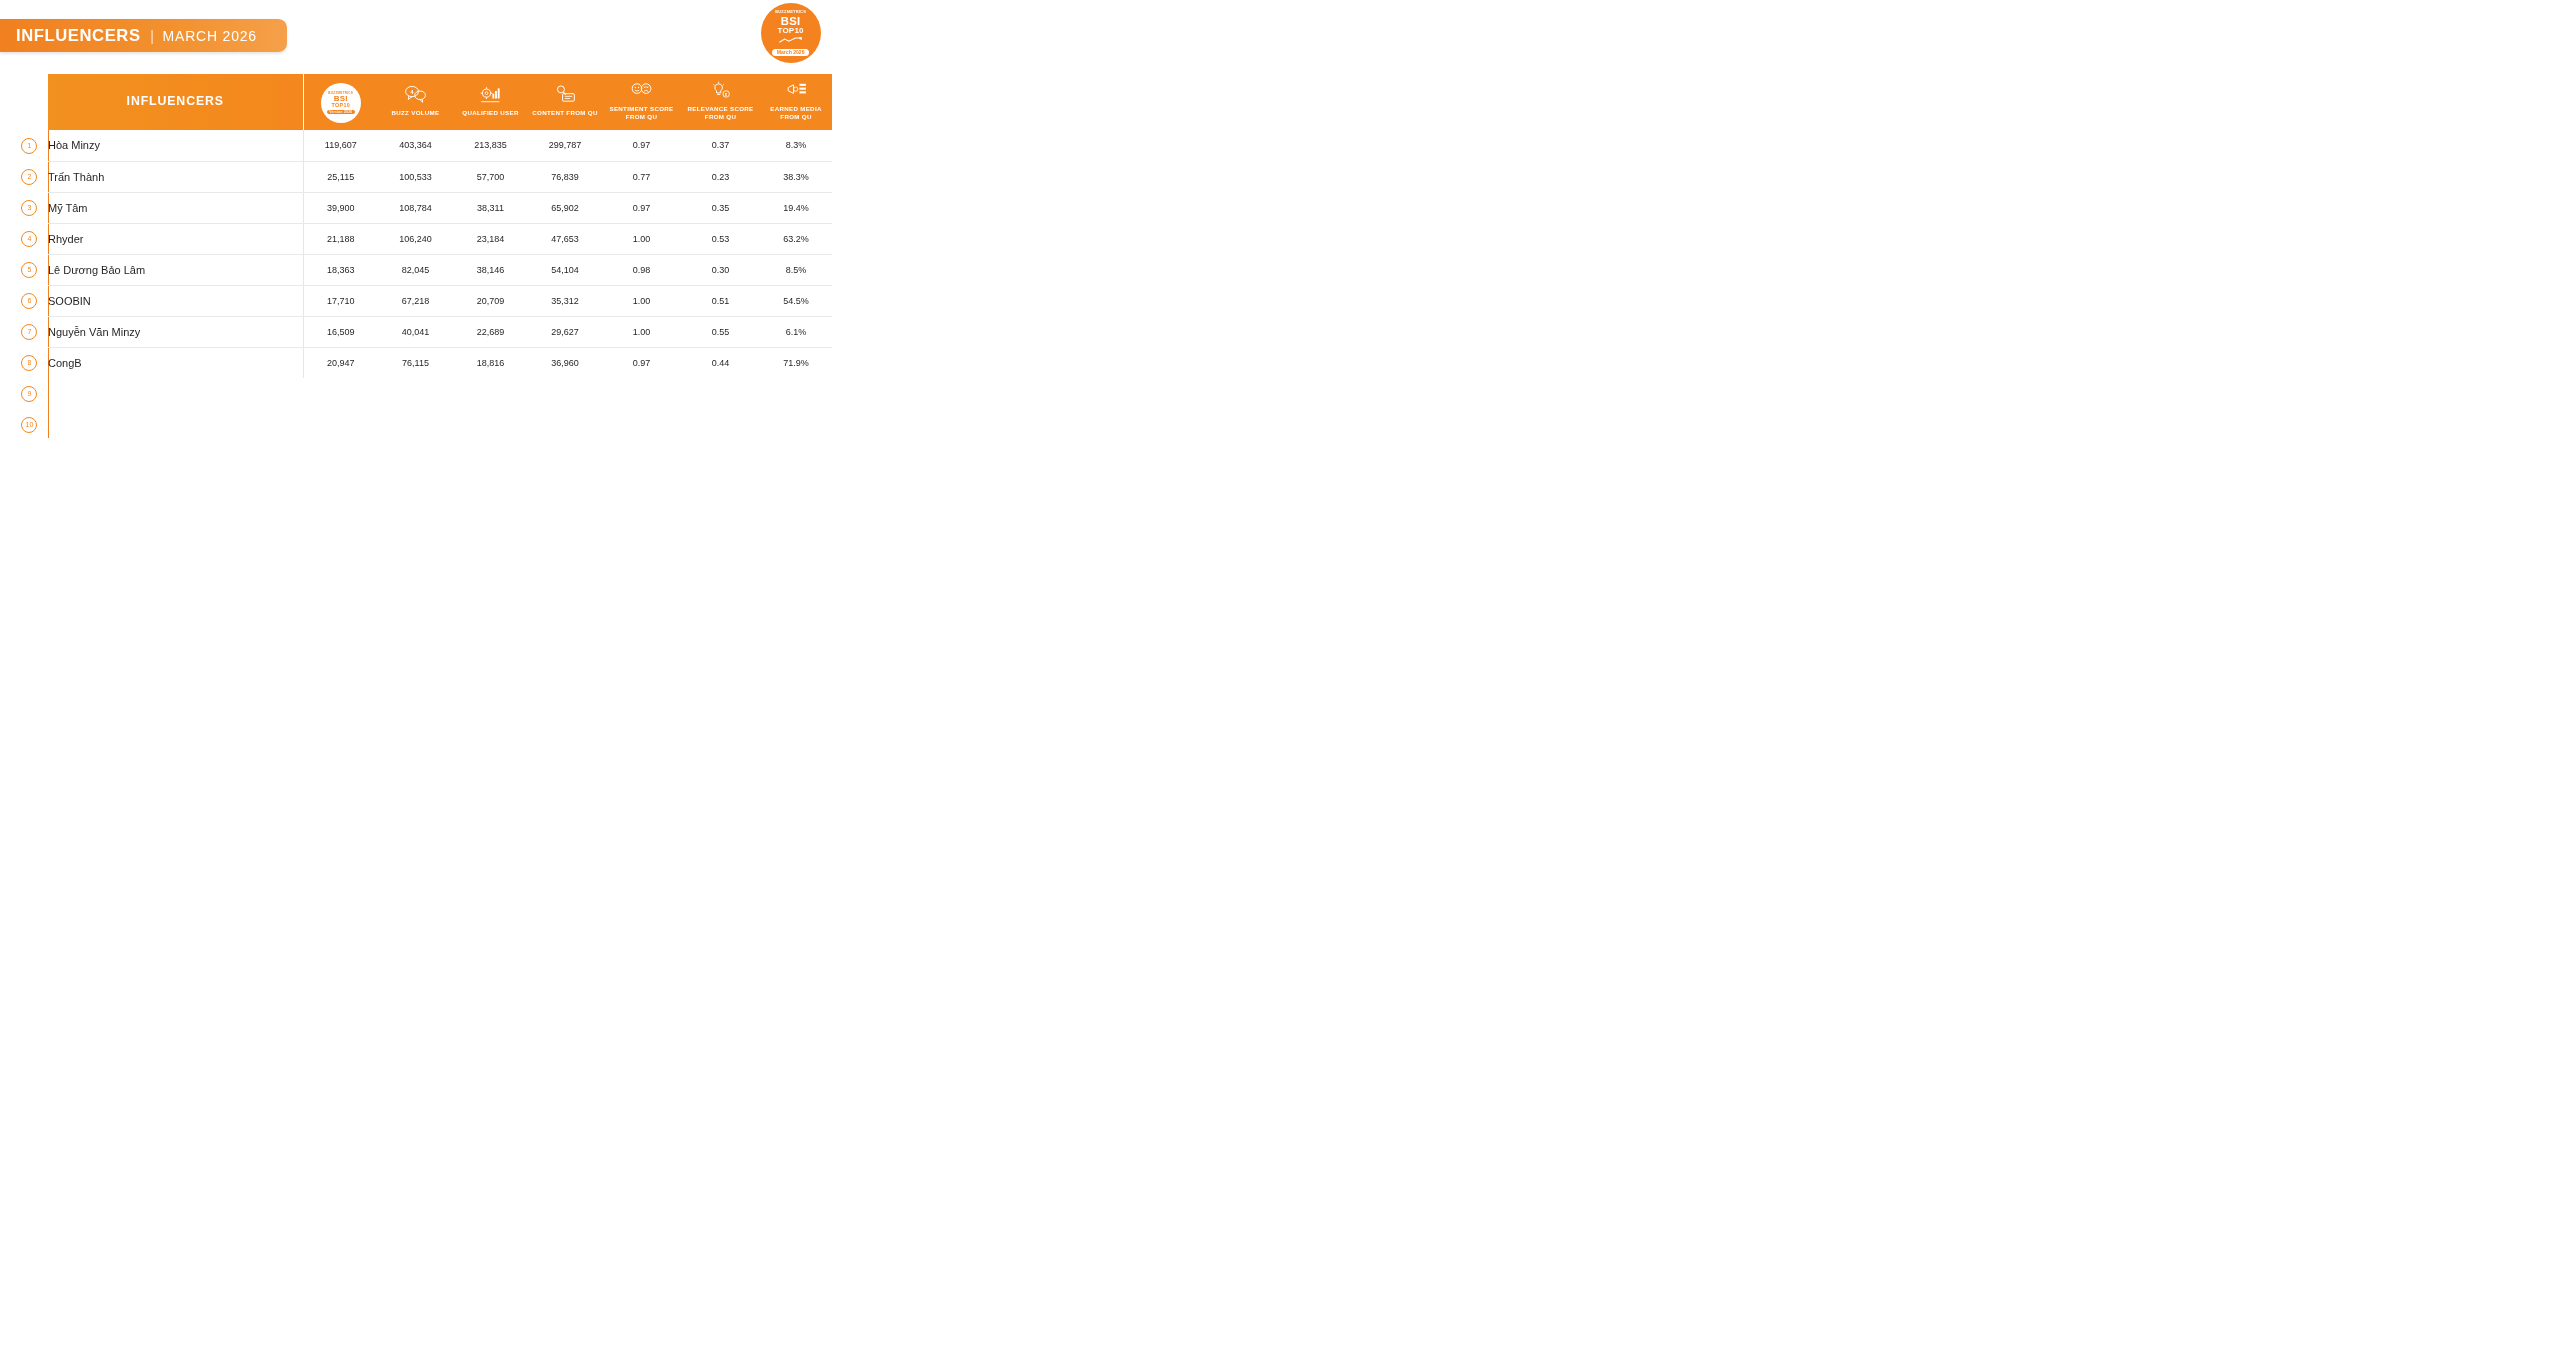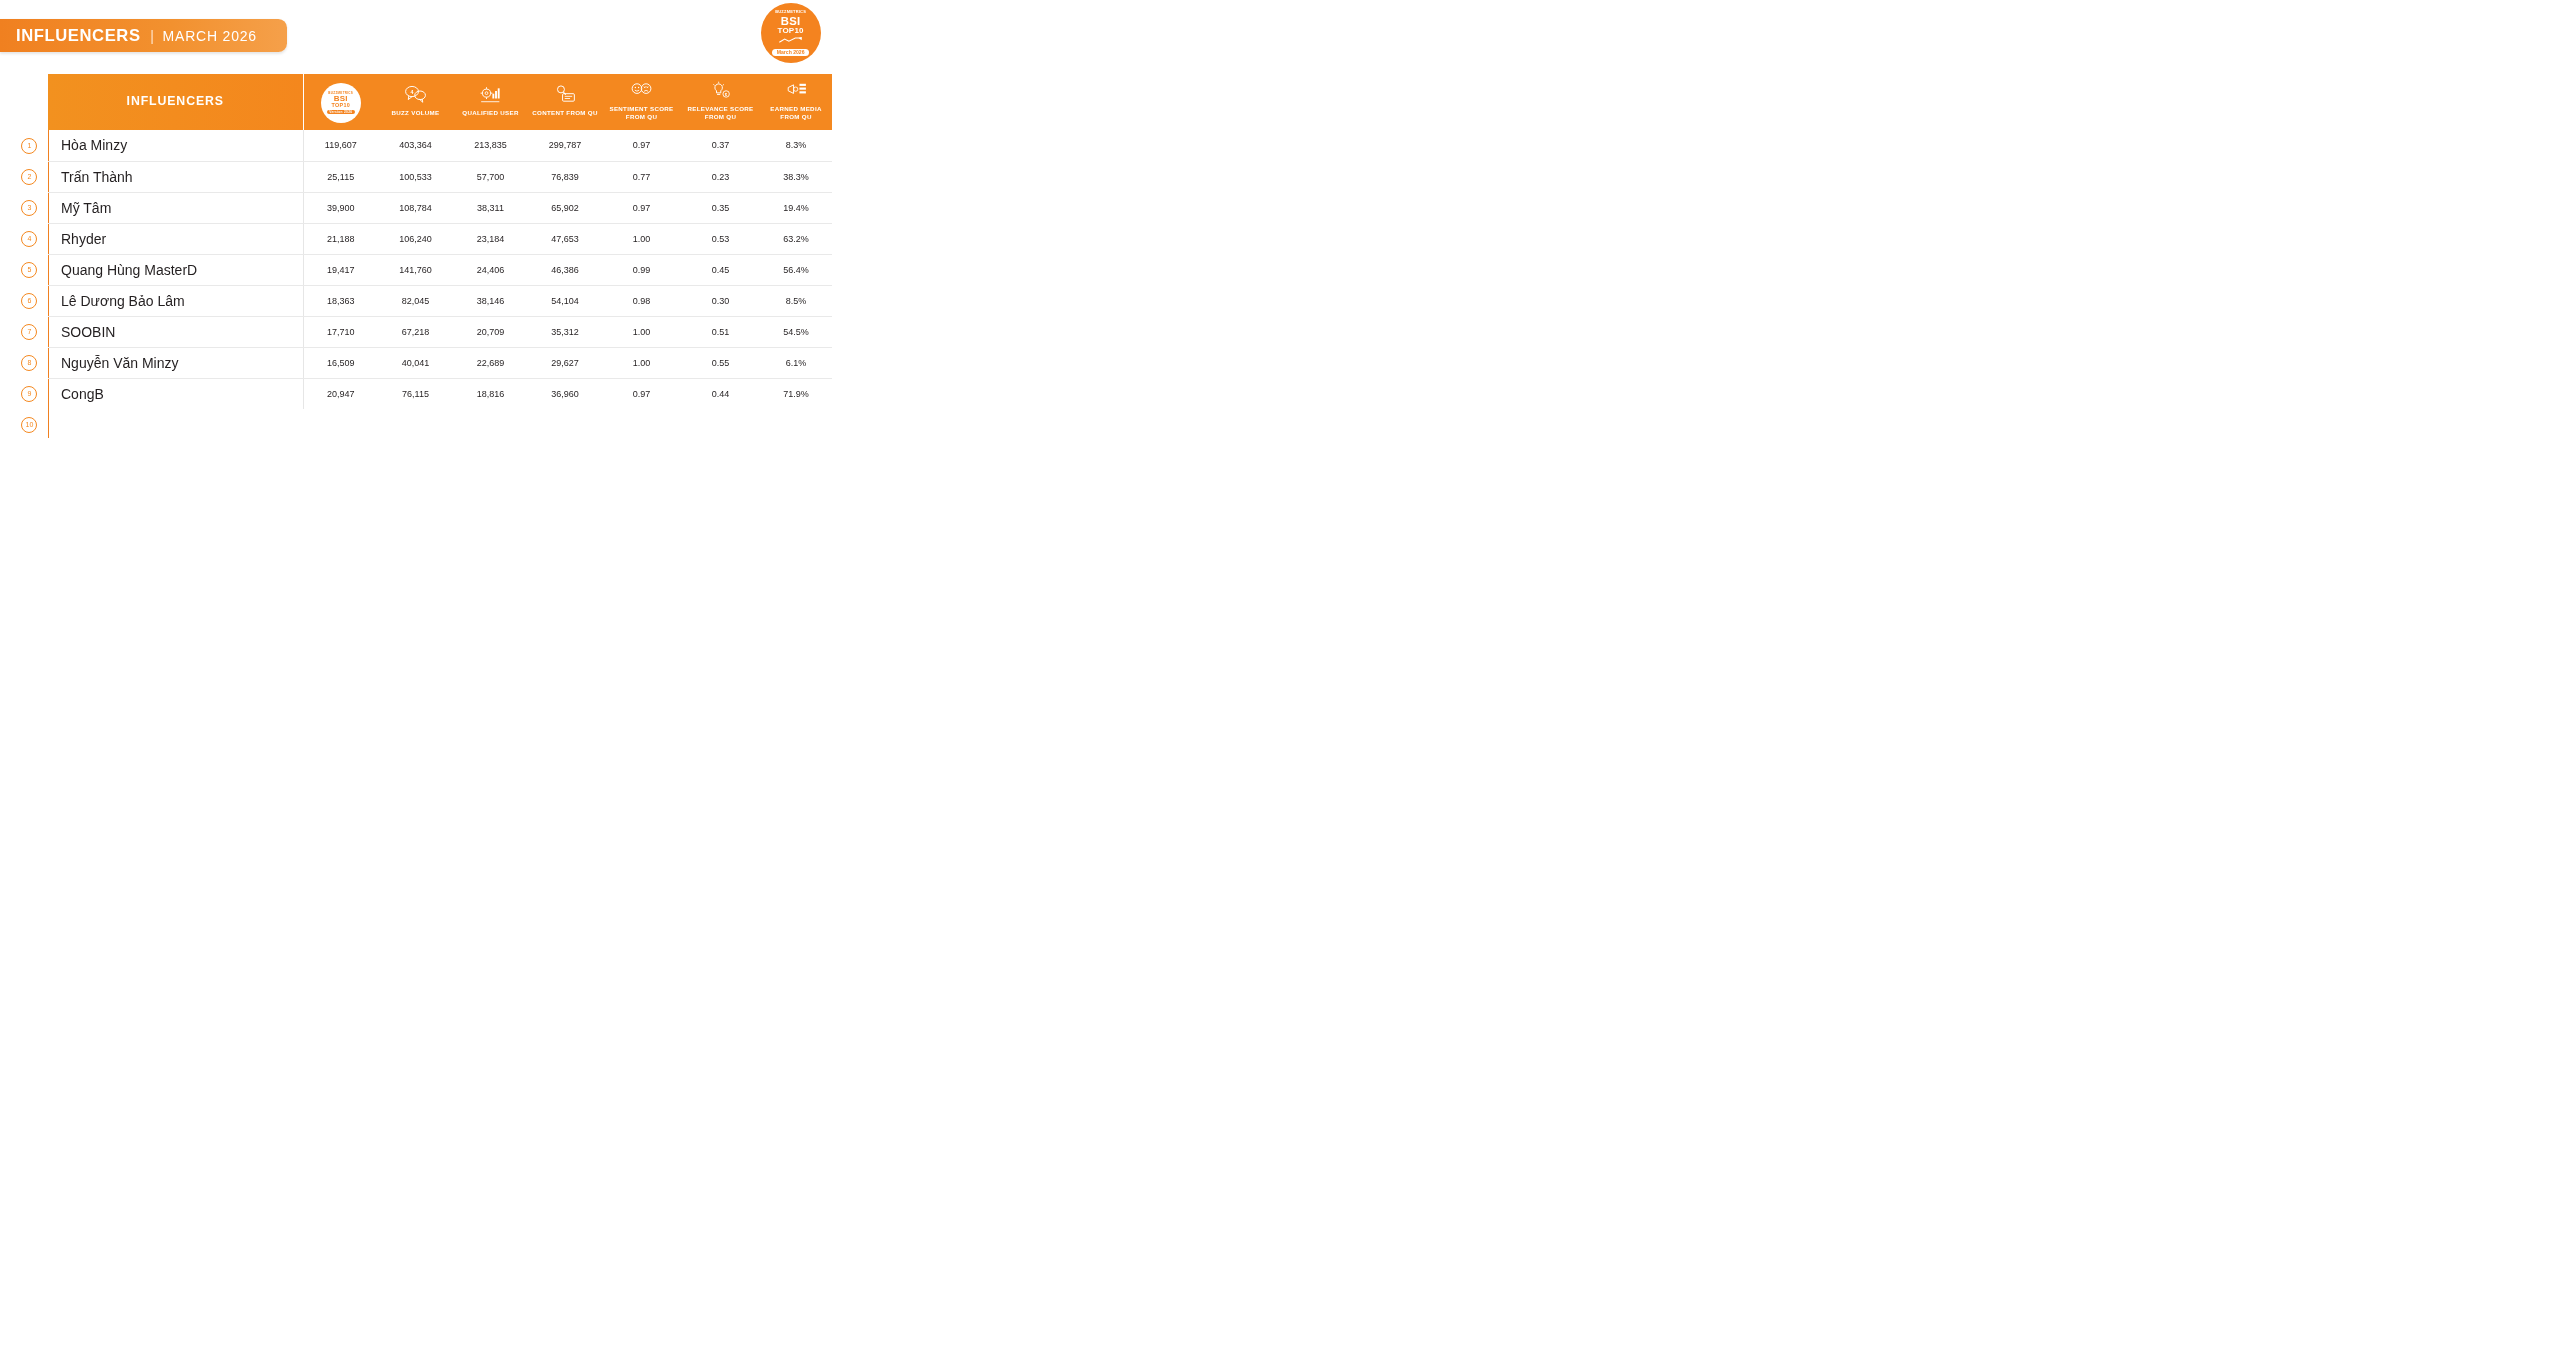--- a/index.html
+++ b/index.html
@@ -159,22 +159,21 @@
   tbody td {
     border-bottom: 0.5px solid #e9e9e9;
     font-size: 9px;
     color: #231f20;
     text-align: center;
     vertical-align: middle;
   }
   tbody tr:last-child td { border-bottom: none; margin-left: 40px; }
   td.name {
     text-align: left;
-    padding-left: 13px;
-    font-size: 14px;
+    font-size: 11px;
     border-right: 0.5px solid #e6e6e6;
   }
 
   
   .ranks {
     position: absolute;
     left: 17.7px;
     top: 130px;
     width: 23.6px;
   }
@@ -412,30 +411,20 @@
           <td class="name">Rhyder</td>
           <td>21,188</td>
           <td>106,240</td>
           <td>23,184</td>
           <td>47,653</td>
           <td>1.00</td>
           <td>0.53</td>
           <td>63.2%</td>
         </tr>
         <tr>
-          <td class="name">Quang Hùng MasterD</td>
-          <td>19,417</td>
-          <td>141,760</td>
-          <td>24,406</td>
-          <td>46,386</td>
-          <td>0.99</td>
-          <td>0.45</td>
-          <td>56.4%</td>
-        </tr>
-        <tr>
           <td class="name">Lê Dương Bảo Lâm</td>
           <td>18,363</td>
           <td>82,045</td>
           <td>38,146</td>
           <td>54,104</td>
           <td>0.98</td>
           <td>0.30</td>
           <td>8.5%</td>
         </tr>
         <tr>

